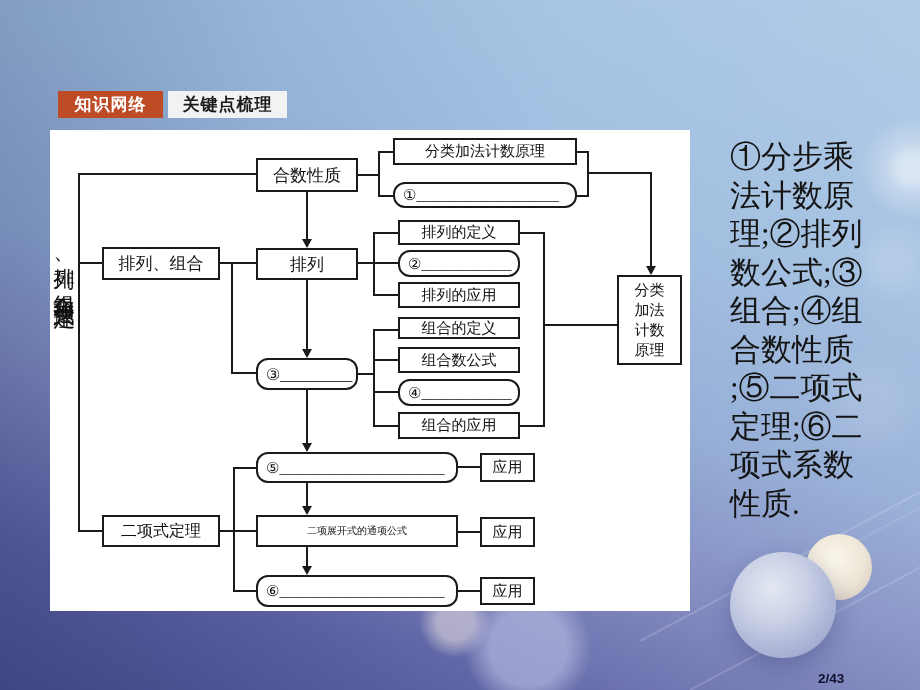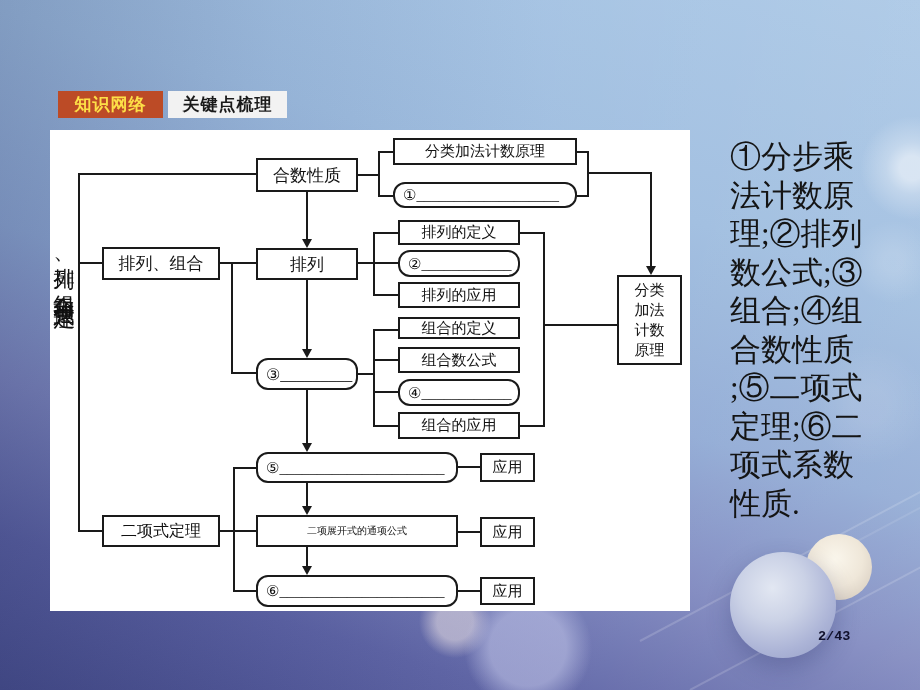--- a/index.html
+++ b/index.html
@@ -17,37 +17,37 @@
   }
   .streak{position:absolute;background:rgba(255,255,255,0.16);height:2px;transform:rotate(-28deg);transform-origin:left center;}
   .sphere{position:absolute;border-radius:50%;}
   .sphere-cream{left:806px;top:534px;width:66px;height:66px;
     background:radial-gradient(circle at 44% 38%, #FAF6EC 0%, #EFE7D9 50%, #D9CFC2 85%, #CCC2B7 100%);}
   .sphere-blue{left:730px;top:552px;width:106px;height:106px;
     background:radial-gradient(circle at 40% 34%, #E2E7F2 0%, #CBD2E6 35%, #ABB3D6 68%, #939CC4 100%);
     box-shadow:0 10px 24px rgba(40,45,100,0.28);}
   .tab{position:absolute;top:91px;height:27px;display:flex;align-items:center;justify-content:center;
     font-size:17px;font-weight:600;letter-spacing:1px;cursor:pointer;}
-  .tab-active{left:58px;width:105px;background:#BC4B26;color:#fde047;}
+  .tab-active{left:58px;width:105px;background:#BC4B26;color:#ffffff;}
   .tab-idle{left:168px;width:119px;background:#F2F2F2;color:#1A1A1A;}
   .panel{position:absolute;left:50px;top:130px;width:640px;height:481px;background:#FFFFFF;
     font-family:"Liberation Serif",serif;color:#111;}
   .vlabel{position:absolute;left:1px;top:121px;writing-mode:vertical-rl;font-size:21px;
     letter-spacing:2px;color:#111;line-height:26px;}
   .ln{position:absolute;background:#1A1A1A;display:block;}
   .ar{position:absolute;width:0;height:0;border-left:5px solid transparent;
     border-right:5px solid transparent;border-top:9px solid #1A1A1A;}
   .bx{position:absolute;border:2px solid #1A1A1A;background:#FFFFFF;box-sizing:border-box;
     display:flex;align-items:center;justify-content:center;font-size:16px;overflow:hidden;white-space:nowrap;}
   .blank{justify-content:flex-start;padding-left:8px;letter-spacing:0;border-radius:12px;}
   .wrap{display:block;white-space:normal;word-break:break-all;text-align:center;
     padding:3px 12px 0 12px;line-height:20px;font-size:15px;}
   .side-note{position:absolute;left:730px;top:138px;font-family:"Liberation Serif",serif;
     font-size:31px;line-height:38.5px;color:#141414;white-space:pre;}
-  .page-num{position:absolute;left:818px;top:629px;font-size:13.5px;font-weight:600;color:#10102C;z-index:5;font-family:Liberation Mono, monospace;}
+  .page-num{position:absolute;left:818px;top:671px;font-size:13.5px;font-weight:600;color:#10102C;z-index:5;}
 </style>
 </head>
 <body>
 
 <div class="slide">
 
   <i class="streak" style="left:640px;top:640px;width:350px;"></i>
   <i class="streak" style="left:690px;top:689px;width:320px;"></i>
   <i class="streak" style="left:820px;top:560px;width:250px;background:rgba(255,255,255,0.10);"></i>
   <div class="sphere sphere-cream"></div>

